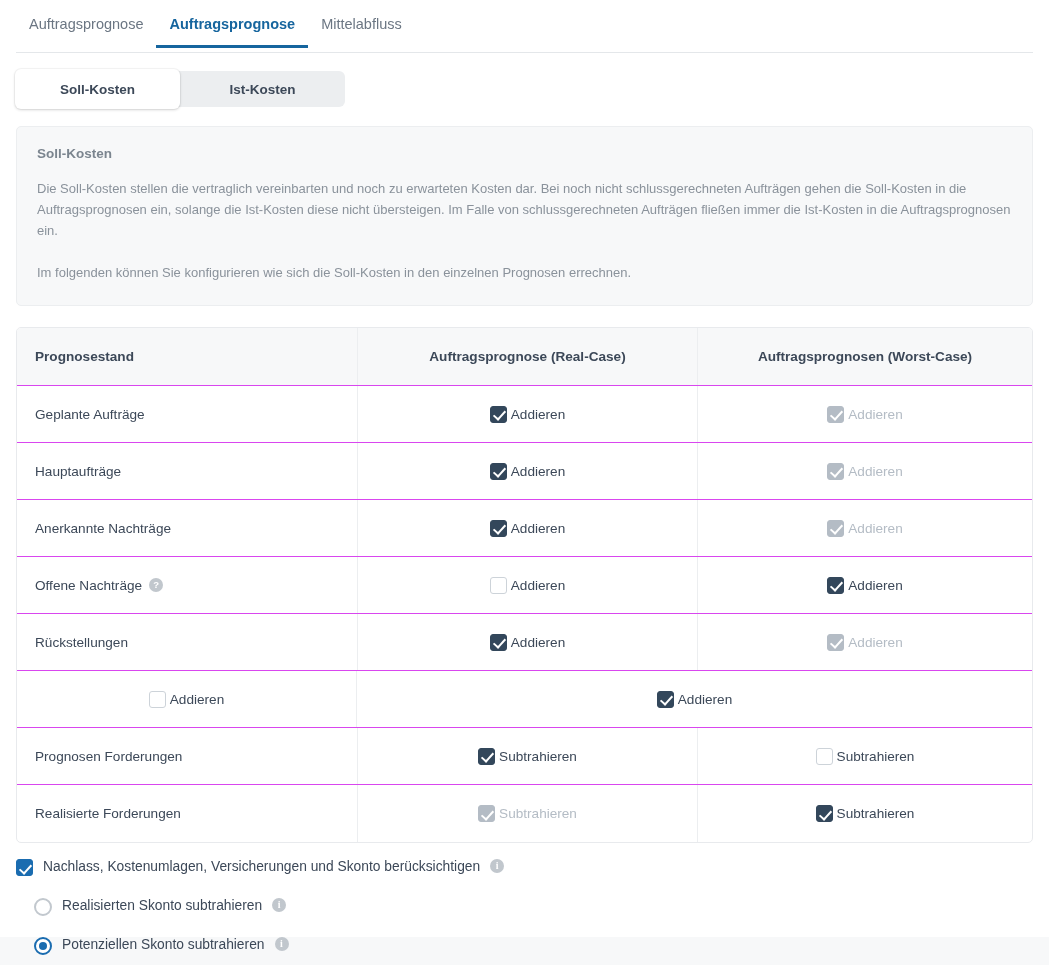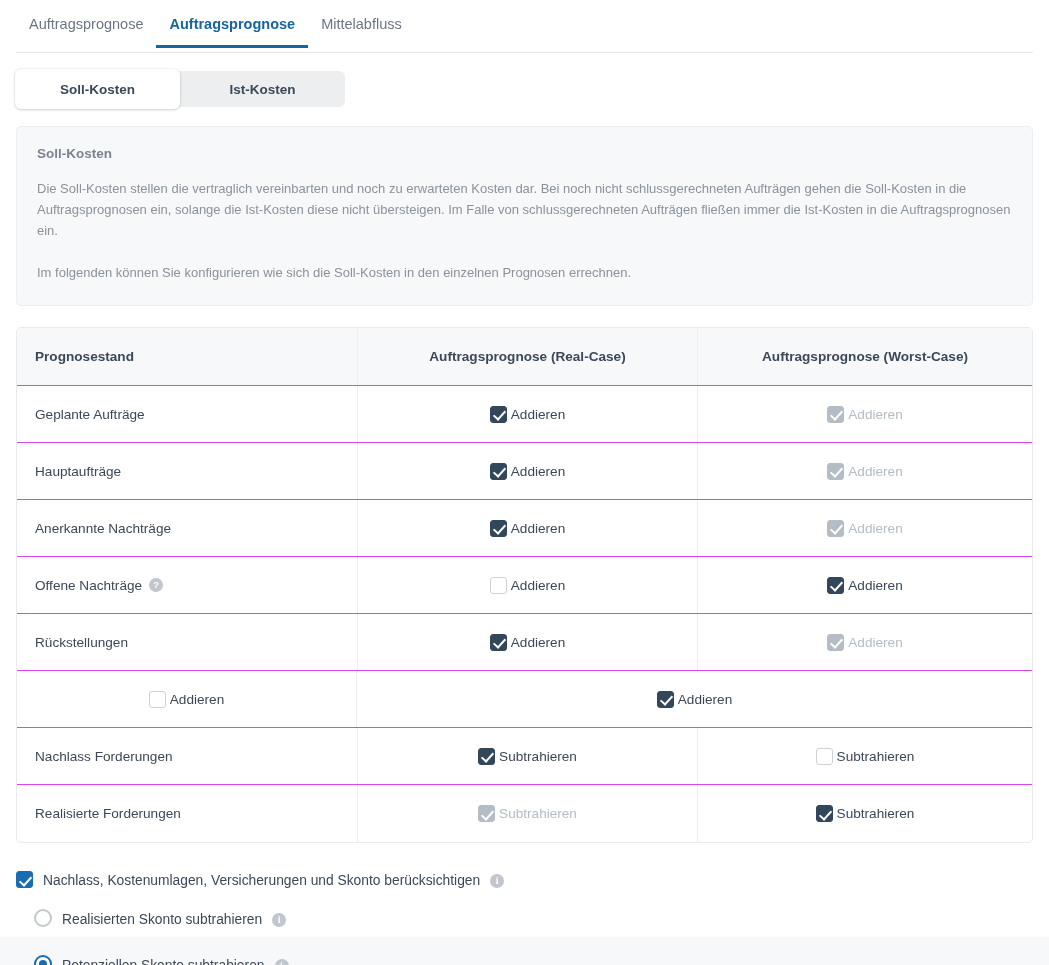--- a/index.html
+++ b/index.html
@@ -185,21 +185,21 @@
     border-width: 0 2px 2px 0;
     transform: rotate(42deg);
   }
 
   
   .bottom {
     padding: 16px 16px 0 16px;
   }
   .opt-row {
     display: flex;
-    align-items: flex-end;
+    align-items: flex-start;
     gap: 10px;
     height: 29px;
     font-size: 13.8px;
     color: #3c4858;
     cursor: pointer;
     user-select: none;
   }
   .opt-row.indent { padding-left: 18px; margin-top: 10px; }
   .opt-row.highlight {
     background: #f7f8f9;
@@ -286,21 +286,21 @@
 <div class="info-panel">
   <div class="info-title">Soll-Kosten</div>
   <div class="info-para">Die Soll-Kosten stellen die vertraglich vereinbarten und noch zu erwarteten Kosten dar. Bei noch nicht schlussgerechneten Aufträgen gehen die Soll-Kosten in die Auftragsprognosen ein, solange die Ist-Kosten diese nicht übersteigen. Im Falle von schlussgerechneten Aufträgen fließen immer die Ist-Kosten in die Auftragsprognosen ein.</div>
   <div class="info-para">Im folgenden können Sie konfigurieren wie sich die Soll-Kosten in den einzelnen Prognosen errechnen.</div>
 </div>
 
 <div class="table">
   <div class="trow thead">
     <div class="cell-name">Prognosestand</div>
     <div class="cell-opt">Auftragsprognose (Real-Case)</div>
-    <div class="cell-opt">Auftragsprognose (Worst-Case)</div>
+    <div class="cell-opt">Auftragsprognosen (Worst-Case)</div>
   </div>
   <div id="table-body">
       <div class="trow">
         <div class="cell-name">
           <span>Geplante Aufträge</span>
         </div>
         <div class="cell-opt">
           <div class="optbox">
             <span class="cbx checked"></span>
             <span>Addieren</span>
@@ -391,21 +391,21 @@
         </div>
         <div class="cell-opt">
           <div class="optbox">
             <span class="cbx checked"></span>
             <span>Addieren</span>
           </div>
         </div>
       </div>
       <div class="trow">
         <div class="cell-name">
-          <span>Nachlass Forderungen</span>
+          <span>Prognosen Forderungen</span>
         </div>
         <div class="cell-opt">
           <div class="optbox">
             <span class="cbx checked"></span>
             <span>Subtrahieren</span>
           </div>
         </div>
         <div class="cell-opt">
           <div class="optbox">
             <span class="cbx"></span>

